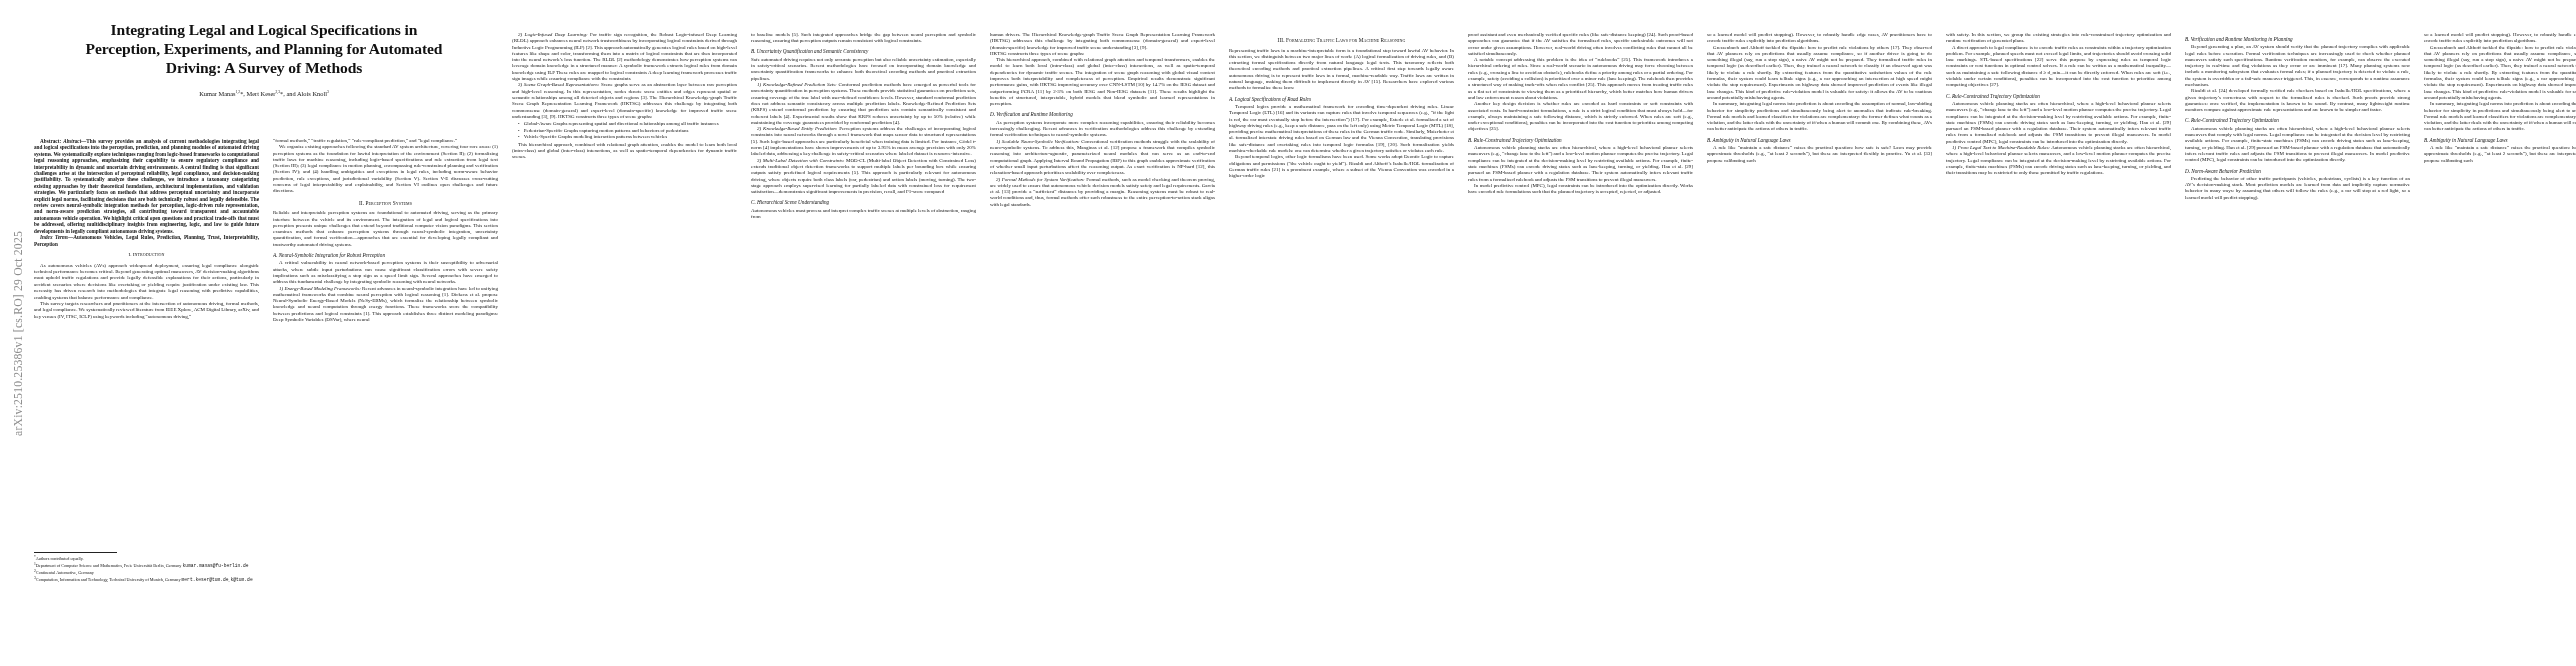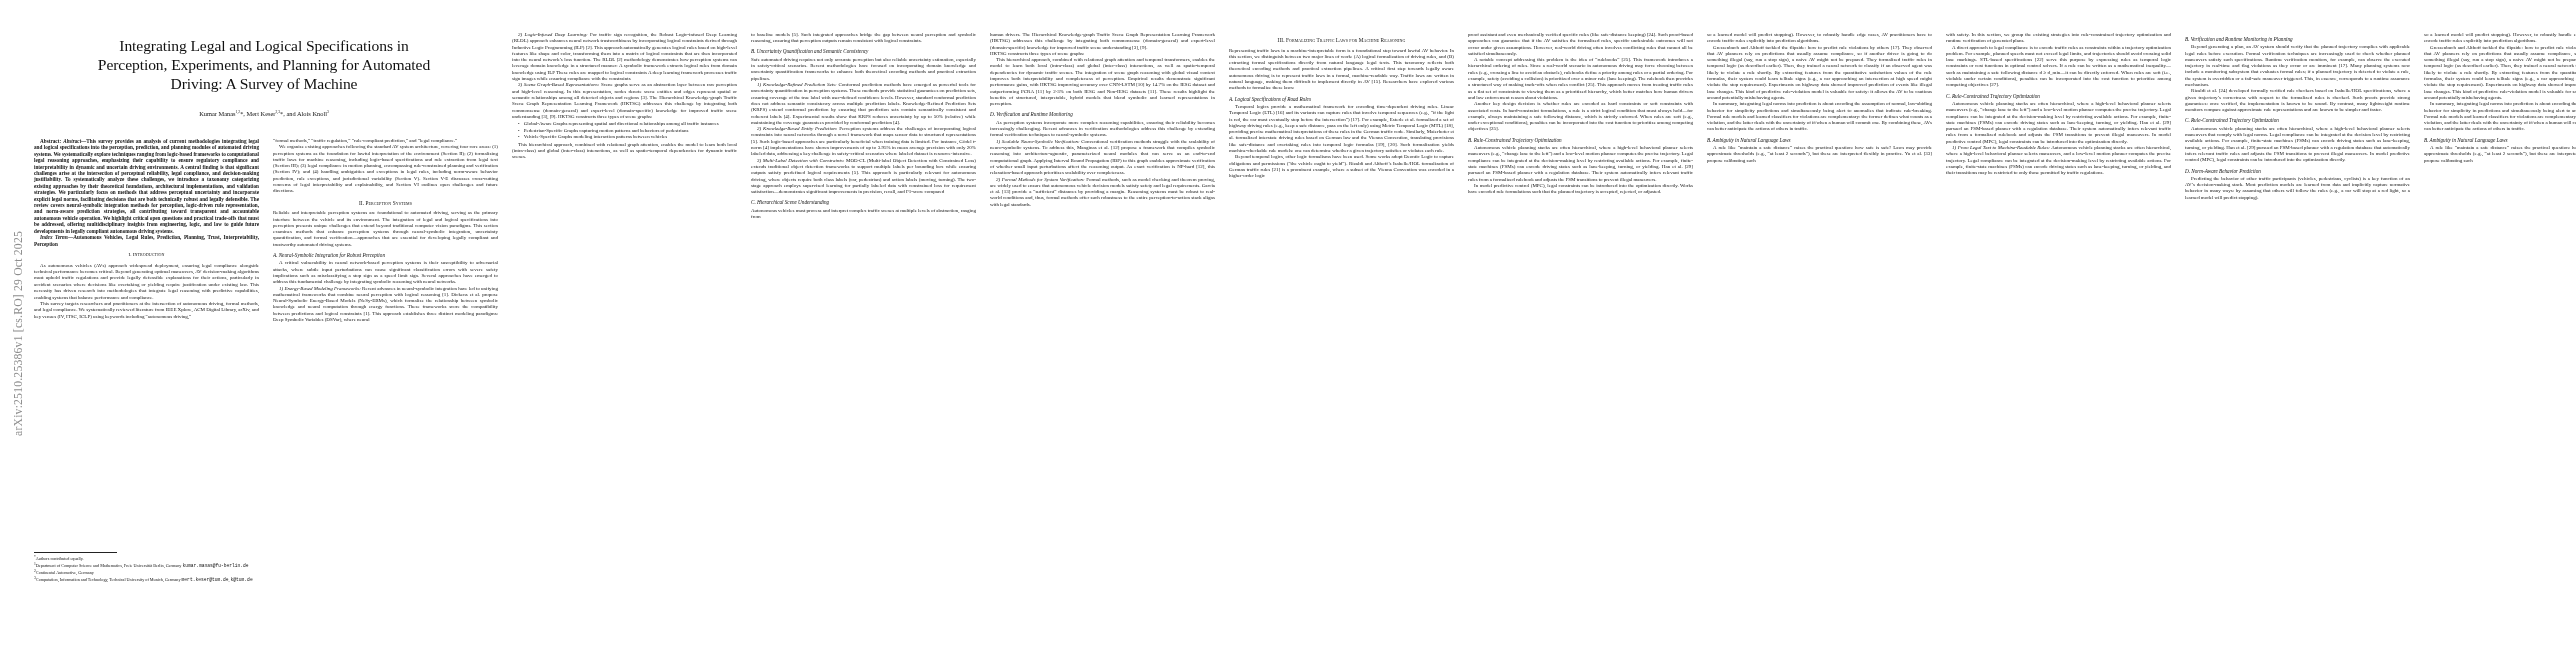--- a/index.html
+++ b/index.html
@@ -87,22 +87,22 @@
   #title-block {
     position: absolute;
     left: 34px;
     top: 20px;
     width: 460px;
     text-align: center;
   }
   #paper-title {
     font-size: 15.6px;
     line-height: 19px;
-    font-weight: normal;
-    margin: 16px;
+    font-weight: bold;
+    margin: 0;
     letter-spacing: -0.1px;
   }
   #authors {
     margin-top: 12.2px;
     font-size: 6.4px;
     line-height: 7.8px;
   }
 
   
   .abstract {
@@ -155,21 +155,21 @@
 <div id="page">
 
   <div id="arxiv-stamp">
     <span class="txt">arXiv:2510.25386v1  [cs.RO]  29 Oct 2025</span>
   </div>
 
   <div id="title-block">
     <h1 id="paper-title">
       <span>Integrating Legal and Logical Specifications in</span><br>
       <span>Perception, Experiments, and Planning for Automated</span><br>
-      <span>Driving: A Survey of Machine</span>
+      <span>Driving: A Survey of Methods</span>
     </h1>
     <div id="authors">
       Kumar Manas<span class="sup">1,2</span>*, Mert Keser<span class="sup">2,3</span>*, and Alois Knoll<span class="sup">3</span>
     </div>
   </div>
 
   <div id="columns-root">
       <div class="col abstract" style="left: 34px; top: 138px; width: 225px;">
         <p><span>Abstract: </span><span class="i">Abstract—</span>This survey provides an analysis of current methodologies integrating legal and logical specifications into the perception, prediction, and planning modules of automated driving systems. We systematically explore techniques ranging from logic-based frameworks to computational legal reasoning approaches, emphasizing their capability to ensure regulatory compliance and interpretability in dynamic and uncertain driving environments. A central finding is that significant challenges arise at the intersection of perceptual reliability, legal compliance, and decision-making justifiability. To systematically analyze these challenges, we introduce a taxonomy categorizing existing approaches by their theoretical foundations, architectural implementations, and validation strategies. We particularly focus on methods that address perceptual uncertainty and incorporate explicit legal norms, facilitating decisions that are both technically robust and legally defensible. The review covers neural-symbolic integration methods for perception, logic-driven rule representation, and norm-aware prediction strategies, all contributing toward transparent and accountable autonomous vehicle operation. We highlight critical open questions and practical trade-offs that must be addressed, offering multidisciplinary insights from engineering, logic, and law to guide future developments in legally compliant autonomous driving systems.</p>
         <p><span class="i">Index Terms—</span>Autonomous Vehicles, Legal Rules, Prediction, Planning, Trust, Interpretability, Perception</p>

